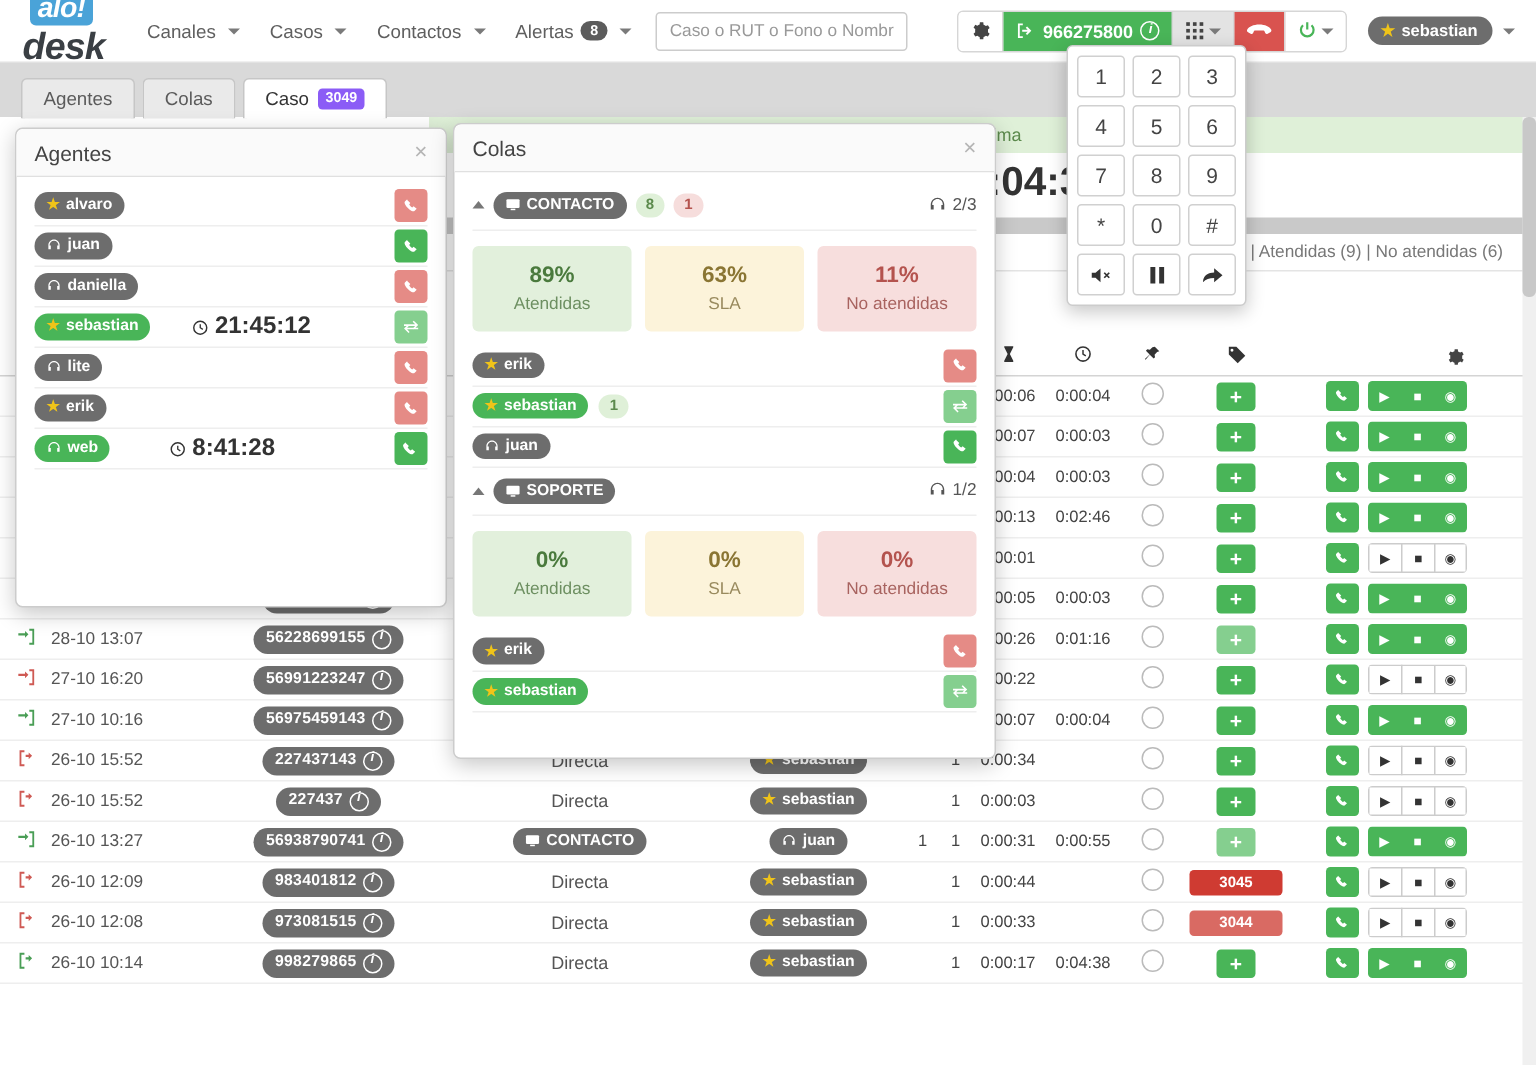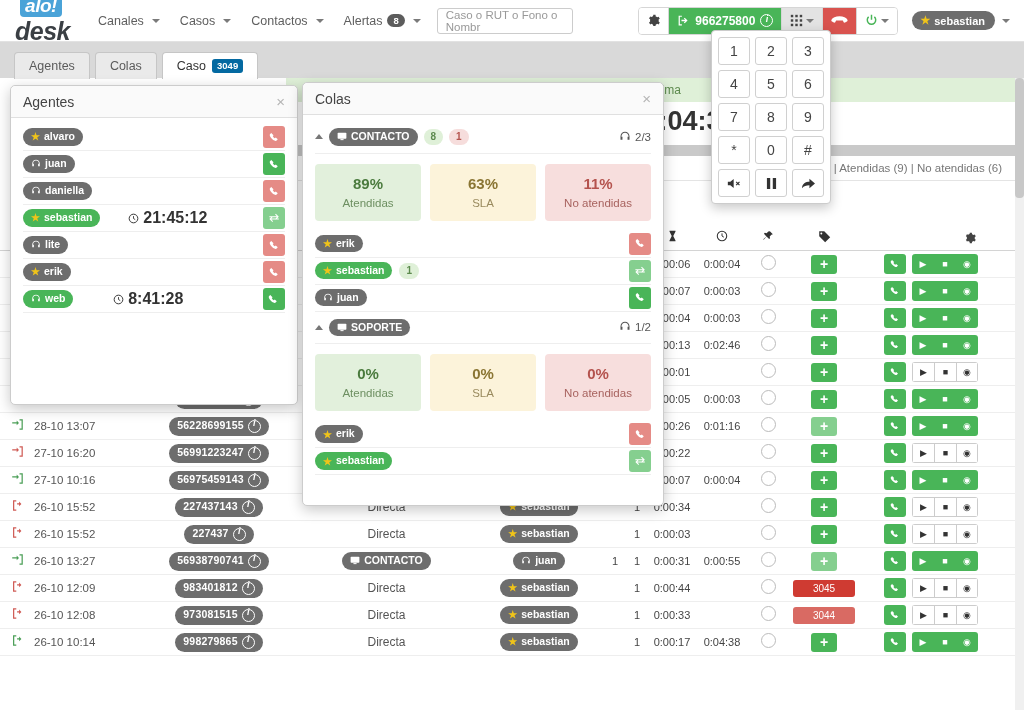--- a/index.html
+++ b/index.html
@@ -31,21 +31,21 @@
     color:#5f5f5f; font-size:12.5px; padding:6px 10px; cursor:pointer;
     display:flex; align-items:center; gap:5px; white-space:nowrap;
   }
   .caret{ border-left:4px solid transparent; border-right:4px solid transparent;
           border-top:4px solid #7a7a7a; display:inline-block; margin-left:3px; }
   .badge-dark{
     background:#5c5c5c; color:#fff; border-radius:9px; font-size:9.5px;
     padding:2px 6px; line-height:1; font-weight:bold; min-width:15px; text-align:center;
   }
   .searchbox{
-    width:136px; height:26px; border:1px solid #ccc; border-radius:3px;
+    width:168px; height:26px; border:1px solid #ccc; border-radius:3px;
     padding:0 8px; font-size:11.5px; color:#999; display:flex; align-items:center;
     margin-left:6px;
     justify-content:flex-end;
   }
   .nav-right{ margin-left:auto; display:flex; align-items:center; gap:0; }
   .btn-grp{ display:flex; align-items:center; border:1px solid #d6d6d6; border-radius:4px; overflow:hidden; height:28px;}
   .btn-grp > div{ height:26px; display:flex; align-items:center; justify-content:center;
      padding:0 8px; border-right:1px solid #d6d6d6; background:#fff; cursor:pointer; font-size:12px;}
   .btn-grp > div:last-child{ border-right:none; }
   .btn-green{ background:#49b558 !important; color:#fff !important; font-weight:bold; gap:5px; }
@@ -62,21 +62,21 @@
     position:absolute; left:0; top:42px; width:1024px; height:36px;
     background:#d9d9d9; display:flex; align-items:flex-end; padding-left:14px; z-index:4;
   }
   .tab{
     background:#eaeaea; border:1px solid #c6c6c6; border-bottom:none;
     border-radius:4px 4px 0 0; padding:6px 14px; font-size:12.5px; color:#5b5b5b;
     margin-right:5px; cursor:pointer; display:flex; align-items:center; gap:6px;
     position:relative; bottom:-1px;
   }
   .tab.active{ background:#fff; color:#333; }
-  .badge-red{ background:#0369a1; color:#fff; font-size:9.5px; font-weight:bold;
+  .badge-red{ background:#8b5cf6; color:#fff; font-size:9.5px; font-weight:bold;
               border-radius:3px; padding:2px 5px; line-height:1; }
 
   
   .content{ position:absolute; left:0; top:78px; width:1024px; height:632px; background:#fff; overflow:hidden; }
 
   .statbar{ position:absolute; left:286px; top:0px; width:738px; }
   .stat-head{ background:#dff0d8; color:#5c8a4d; font-size:12px; padding:5px 0; text-align:center; }
   .stat-val{ font-size:27px; font-weight:bold; color:#333; text-align:center; padding:4px 0 8px 0; }
   .greybar{ background:#c9c9c9; height:11px; }
   .thead{ display:flex; align-items:center; height:26px; border-bottom:1px solid #d4d4d4; }
@@ -100,21 +100,21 @@
   }
   .chip.green{ background:#49b558; }
   .chip.num{ font-weight:bold; letter-spacing:.2px; }
   .circle-o{ width:13px; height:13px; border:1.6px solid #fff; border-radius:50%;
              display:inline-block; position:relative; }
   .circle-o::after{ content:"i"; position:absolute; left:4.4px; top:-1.5px; font-size:9px; font-style:italic;}
   .o-circle{ width:15px; height:15px; border:1.4px solid #bbb; border-radius:50%; display:inline-block;}
   .plusbtn{ background:#49b558; color:#fff; width:26px; height:19px; border-radius:3px;
             display:inline-flex; align-items:center; justify-content:center; font-size:14px; font-weight:bold; line-height:1;}
   .plusbtn.pale{ background:#85cf8f; }
-  .tagbtn{ background:#cf3b32; color:#fff; border-radius:3px; font-size:10px; font-weight:normal;
+  .tagbtn{ background:#cf3b32; color:#fff; border-radius:3px; font-size:10px; font-weight:bold;
            padding:3px 20px; display:inline-block;}
   .tagbtn.pale{ background:#d96a63; }
   .actbtn{ width:22px; height:20px; border-radius:3px; background:#49b558; color:#fff;
            display:inline-flex; align-items:center; justify-content:center; font-size:10px;}
   .actgrp{ display:inline-flex; border-radius:3px; overflow:hidden; }
   .actgrp > span{ width:22px; height:20px; display:inline-flex; align-items:center; justify-content:center;
                   background:#49b558; color:#fff; font-size:9px; }
   .actgrp.off > span{ background:#fff; color:#333; border:1px solid #ccc; border-right:none; }
   .actgrp.off > span:last-child{ border-right:1px solid #ccc; }
 

